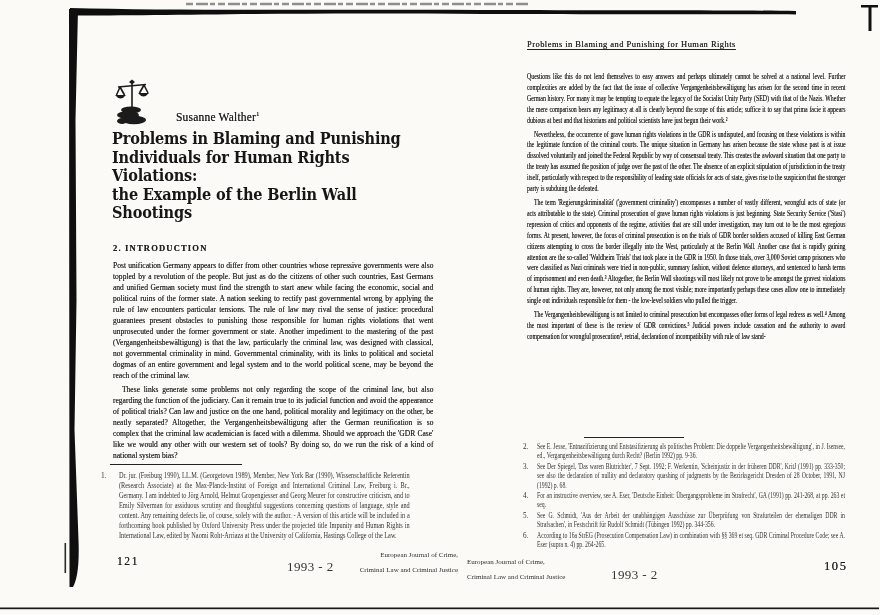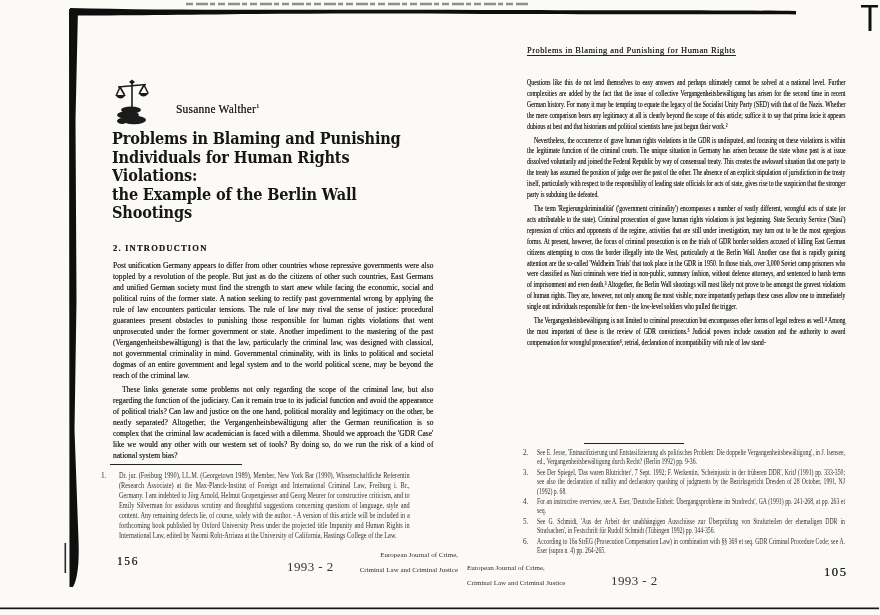--- a/index.html
+++ b/index.html
@@ -10,21 +10,21 @@
     font-family: "Liberation Serif", serif;
     color: #2a2a2a;
   }
   .abs { position: absolute; }
   .ink { text-shadow: 0 0 0.45px rgba(30,30,30,.75); }
 
   
   #artifacts { position: absolute; inset: 0; width: 880px; height: 615px; pointer-events: none; }
 
   
-  #author-line { left: 176px; top: 102px; font-size: 11.5px; color: #1c1c1c; letter-spacing: .2px; text-align: center; }
+  #author-line { left: 176px; top: 110px; font-size: 11.5px; color: #1c1c1c; letter-spacing: .2px; text-align: center; }
   #author-line sup { font-size: 7px; }
   #article-title {
     left: 112px; top: 130px; width: 360px;
     font-family: "DejaVu Serif", serif;
     font-size: 16.5px; font-weight: 700; line-height: 18.5px;
     letter-spacing: -0.2px; color: #161616;
     white-space: pre-line;
     transform: scaleX(0.88); transform-origin: 0 0;
   }
   #section-heading { left: 113px; top: 243px; font-size: 8.5px; letter-spacing: 1.2px; color: #222; }
@@ -118,27 +118,27 @@
 
   <div class="abs fn-rule" id="left-fn-rule"></div>
 
   <div class="abs footnotes" id="left-footnotes">
     <div class="fn-item">
       <span class="fn-num">1.</span>
       <div class="fn-text">Dr. jur. (Freiburg 1990), LL.M. (Georgetown 1989), Member, New York Bar (1990), Wissenschaftliche Referentin (Research Associate) at the Max-Planck-Institut of Foreign and International Criminal Law, Freiburg i. Br., Germany. I am indebted to Jörg Arnold, Helmut Gropengiesser and Georg Meurer for constructive criticism, and to Emily Silverman for assiduous scrutiny and thoughtful suggestions concerning questions of language, style and content. Any remaining defects lie, of course, solely with the author. - A version of this article will be included in a forthcoming book published by Oxford University Press under the projected title Impunity and Human Rights in International Law, edited by Naomi Roht-Arriaza at the University of California, Hastings College of the Law.</div>
     </div>
   </div>
 
-  <div class="abs pgnum ink" id="left-pgnum">156</div>
+  <div class="abs pgnum ink" id="left-pgnum">121</div>
   <div class="abs issue" id="left-issue">1993 - 2</div>
   <div class="abs journal-name" id="left-journal">European Journal of Crime,
 Criminal Law and Criminal Justice</div>
 </div>
 
-<div class="abs" style="left:450px;top:14px;width:430px;height:590px;">
+<div class="abs" style="left:450px;top:8px;width:430px;height:590px;">
 
   <div class="abs ink" id="running-head" style="left:77px;">Problems in Blaming and Punishing for Human Rights</div>
 
   <div class="abs bodytext ink" id="right-body" style="left:77px;">
     <p>Questions like this do not lend themselves to easy answers and perhaps ultimately cannot be solved at a national level. Further complexities are added by the fact that the issue of collective Vergangenheitsbewältigung has arisen for the second time in recent German history. For many it may be tempting to equate the legacy of the Socialist Unity Party (SED) with that of the Nazis. Whether the mere comparison bears any legitimacy at all is clearly beyond the scope of this article; suffice it to say that prima facie it appears dubious at best and that historians and political scientists have just begun their work.²</p>
     <p>Nevertheless, the occurrence of grave human rights violations in the GDR is undisputed, and focusing on these violations is within the legitimate function of the criminal courts. The unique situation in Germany has arisen because the state whose past is at issue dissolved voluntarily and joined the Federal Republic by way of consensual treaty. This creates the awkward situation that one party to the treaty has assumed the position of judge over the past of the other. The absence of an explicit stipulation of jurisdiction in the treaty itself, particularly with respect to the responsibility of leading state officials for acts of state, gives rise to the suspicion that the stronger party is subduing the defeated.</p>
     <p>The term 'Regierungskriminalität' ('government criminality') encompasses a number of vastly different, wrongful acts of state (or acts attributable to the state). Criminal prosecution of grave human rights violations is just beginning. State Security Service ('Stasi') repression of critics and opponents of the regime, activities that are still under investigation, may turn out to be the most egregious forms. At present, however, the focus of criminal prosecution is on the trials of GDR border soldiers accused of killing East German citizens attempting to cross the border illegally into the West, particularly at the Berlin Wall. Another case that is rapidly gaining attention are the so-called 'Waldheim Trials' that took place in the GDR in 1950. In those trials, over 3,000 Soviet camp prisoners who were classified as Nazi criminals were tried in non-public, summary fashion, without defence attorneys, and sentenced to harsh terms of imprisonment and even death.³ Altogether, the Berlin Wall shootings will most likely not prove to be amongst the gravest violations of human rights. They are, however, not only among the most visible; more importantly perhaps these cases allow one to immediately single out individuals responsible for them - the low-level soldiers who pulled the trigger.</p>
     <p>The Vergangenheitsbewältigung is not limited to criminal prosecution but encompasses other forms of legal redress as well.⁴ Among the most important of these is the review of GDR convictions.⁵ Judicial powers include cassation and the authority to award compensation for wrongful prosecution⁶, retrial, declaration of incompatibility with rule of law stand-</p>
   </div>
 

